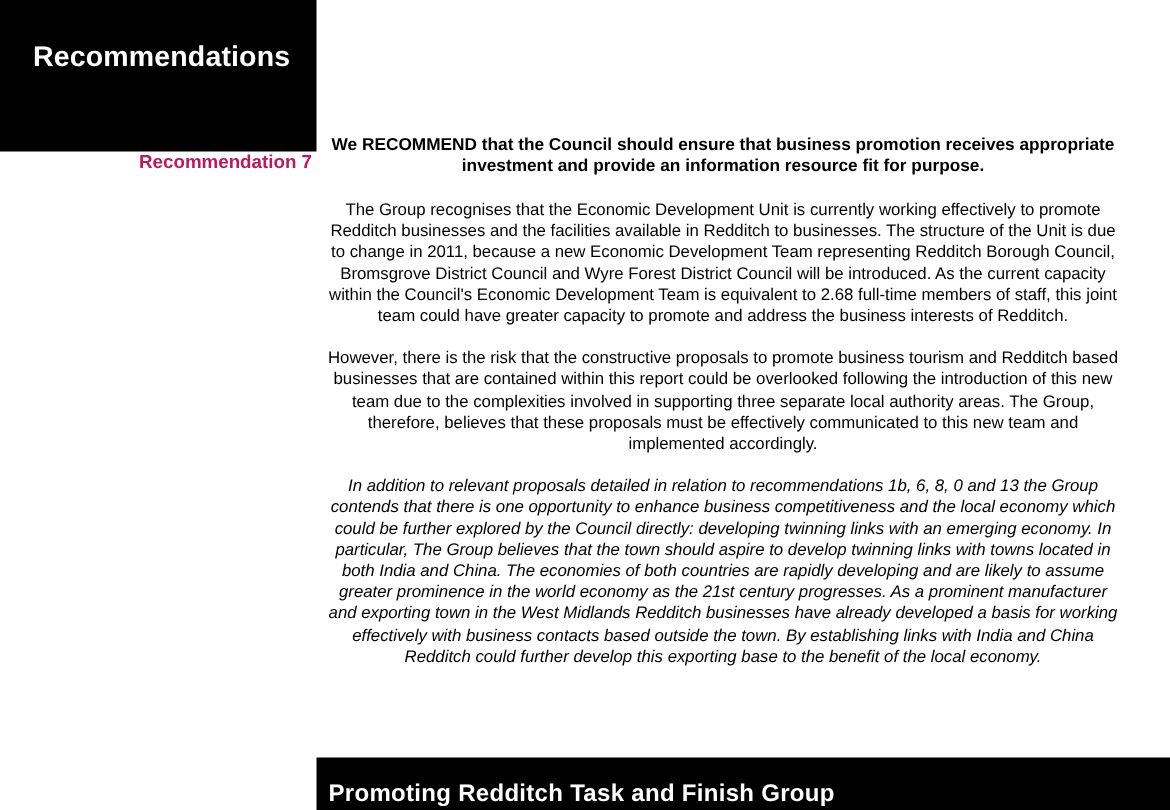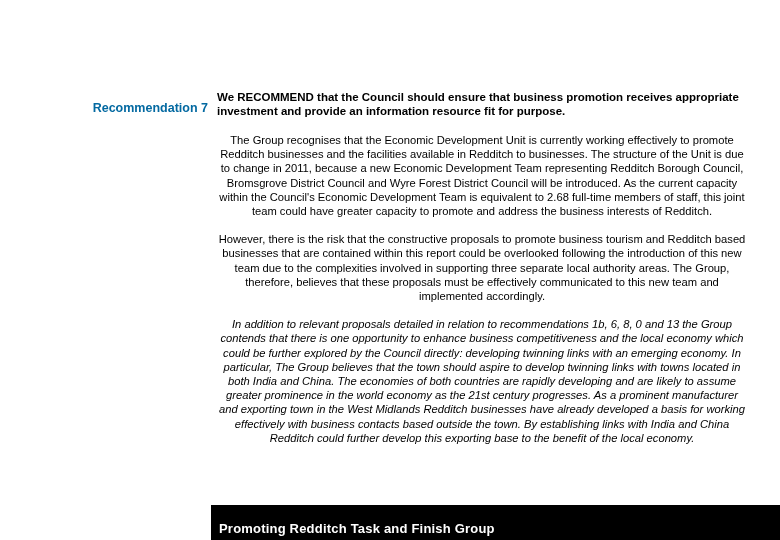--- a/index.html
+++ b/index.html
@@ -45,38 +45,38 @@
   .rec-label {
     position: absolute;
     left: 0;
     top: 101px;
     width: 211px;
     text-align: right;
     padding-right: 3px;
     box-sizing: border-box;
     font-size: 12.5px;
     font-weight: bold;
-    color: #0369a1;
+    color: #be185d;
     white-space: nowrap;
   }
 
   
   .body-col {
     position: absolute;
     left: 217px;
     top: 90px;
     width: 530px;
   }
   .lead {
     font-size: 11.5px;
     font-weight: bold;
     color: #000000;
     line-height: 14px;
     margin: 0 0 15px 0;
-    text-align: left;
+    text-align: center;
   }
   .para {
     font-size: 11.2px;
     font-weight: normal;
     color: #000000;
     line-height: 14.2px;
     margin: 0 0 14px 0;
     text-align: center;
   }
   .para:last-child { margin-bottom: 0; font-style: italic; }
@@ -88,40 +88,43 @@
     top: 505px;
     width: 569px;
     height: 35px;
     background: #000000;
   }
   .footer-text {
     position: absolute;
     left: 219px;
     top: 521px;
     color: #ffffff;
-    font-size: 13px;
+    font-size: 16px;
     font-weight: bold;
     letter-spacing: 0.2px;
     white-space: nowrap;
   }
   .page-number {
     position: absolute;
     right: 17px;
     top: 488px;
     color: #ffffff;
     font-size: 14px;
     font-weight: normal;
     white-space: nowrap;
   }
 </style>
 </head>
 <body>
 
 <div class="slide">
 
+  <div class="title-block">
+    <div class="title-text">Recommendations</div>
+  </div>
 
   <div class="rec-label">Recommendation 7</div>
 
   <div class="body-col">
     <p class="lead">We RECOMMEND that the Council should ensure that business promotion receives appropriate investment and provide an information resource fit for purpose.</p>
     <p class="para">The Group recognises that the Economic Development Unit is currently working effectively to promote Redditch businesses and the facilities available in Redditch to businesses.  The structure of the Unit is due to change in 2011, because a new Economic Development Team representing Redditch Borough Council, Bromsgrove District Council and Wyre Forest District Council will be introduced.  As the current capacity within the Council's Economic Development Team is equivalent to 2.68 full-time members of staff, this joint team could have greater capacity to promote and address the business interests of Redditch.</p>
     <p class="para">However, there is the risk that the constructive proposals to promote business tourism and Redditch based businesses that are contained within this report could be overlooked following the introduction of this new team due to the complexities involved in supporting three separate local authority areas.  The Group, therefore, believes that these proposals must be effectively communicated to this new team and implemented accordingly.</p>
     <p class="para">In addition to relevant proposals detailed in relation to recommendations 1b, 6, 8, 0 and 13 the Group contends that there is one opportunity to enhance business competitiveness and the local economy which could be further explored by the Council directly: developing twinning links with an emerging economy.  In particular, The Group believes that the town should aspire to develop twinning links with towns located in both India and China.  The economies of both countries are rapidly developing and are likely to assume greater prominence in the world economy as the 21st century progresses.  As a prominent manufacturer and exporting town in the West Midlands Redditch businesses have already developed a basis for working effectively with business contacts based outside the town.  By establishing links with India and China Redditch could further develop this exporting base to the benefit of the local economy.</p>
   </div>
 

